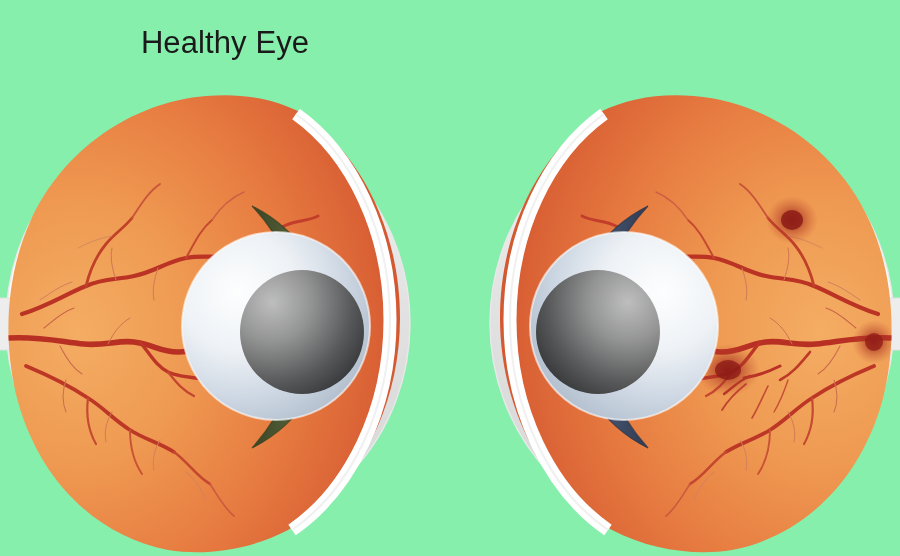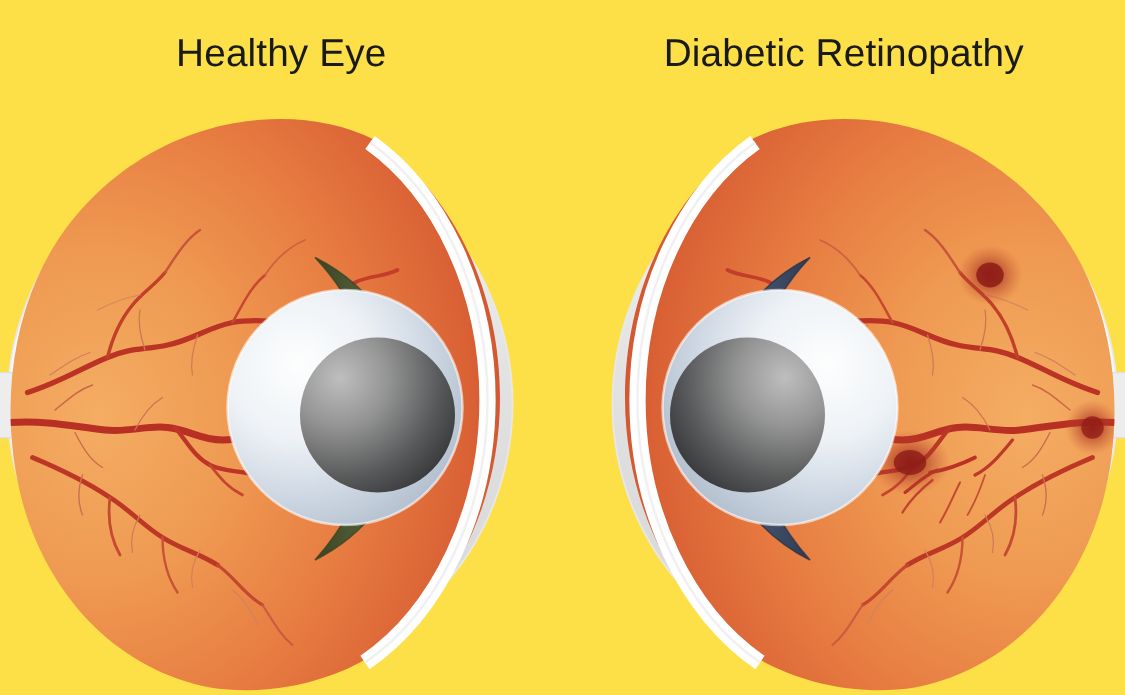--- a/index.html
+++ b/index.html
@@ -12,21 +12,21 @@
     width: 900px;
     height: 556px;
     overflow: hidden;
     font-family: "Liberation Sans", sans-serif;
     position: relative;
   }
   .figure {
     position: relative;
     width: 900px;
     height: 556px;
-    background: #fde047;
+    background: #86efac;
   }
   .panel {
     position: absolute;
     top: 0;
     width: 450px;
     height: 556px;
   }
   .panel-left  { left: 0; }
   .panel-right { left: 450px; }
 
@@ -209,21 +209,20 @@
         <g>
           <circle cx="276" cy="246" r="94" fill="url(#lensL)"></circle>
           <circle cx="276" cy="246" r="94" fill="none" stroke="#ffffff" stroke-width="2" opacity="0.6"></circle>
           <circle cx="302" cy="252" r="62" fill="url(#nucleusL)" opacity="0.92"></circle>
         </g>
       </svg>
     </div>
   </div>
 
   <div class="panel panel-right">
-    <div class="panel-title">Diabetic Retinopathy</div>
 
     <div class="eye-stage">
       <svg class="eye-svg" viewBox="0 0 450 476" xmlns="http://www.w3.org/2000/svg">
         <defs>
           <radialGradient id="fundusR" cx="82%" cy="52%" r="88%">
             <stop offset="0%" stop-color="#f4ad63"></stop>
             <stop offset="32%" stop-color="#ef9a52"></stop>
             <stop offset="62%" stop-color="#e77c41"></stop>
             <stop offset="86%" stop-color="#da6235"></stop>
             <stop offset="100%" stop-color="#cc4f2d"></stop>

